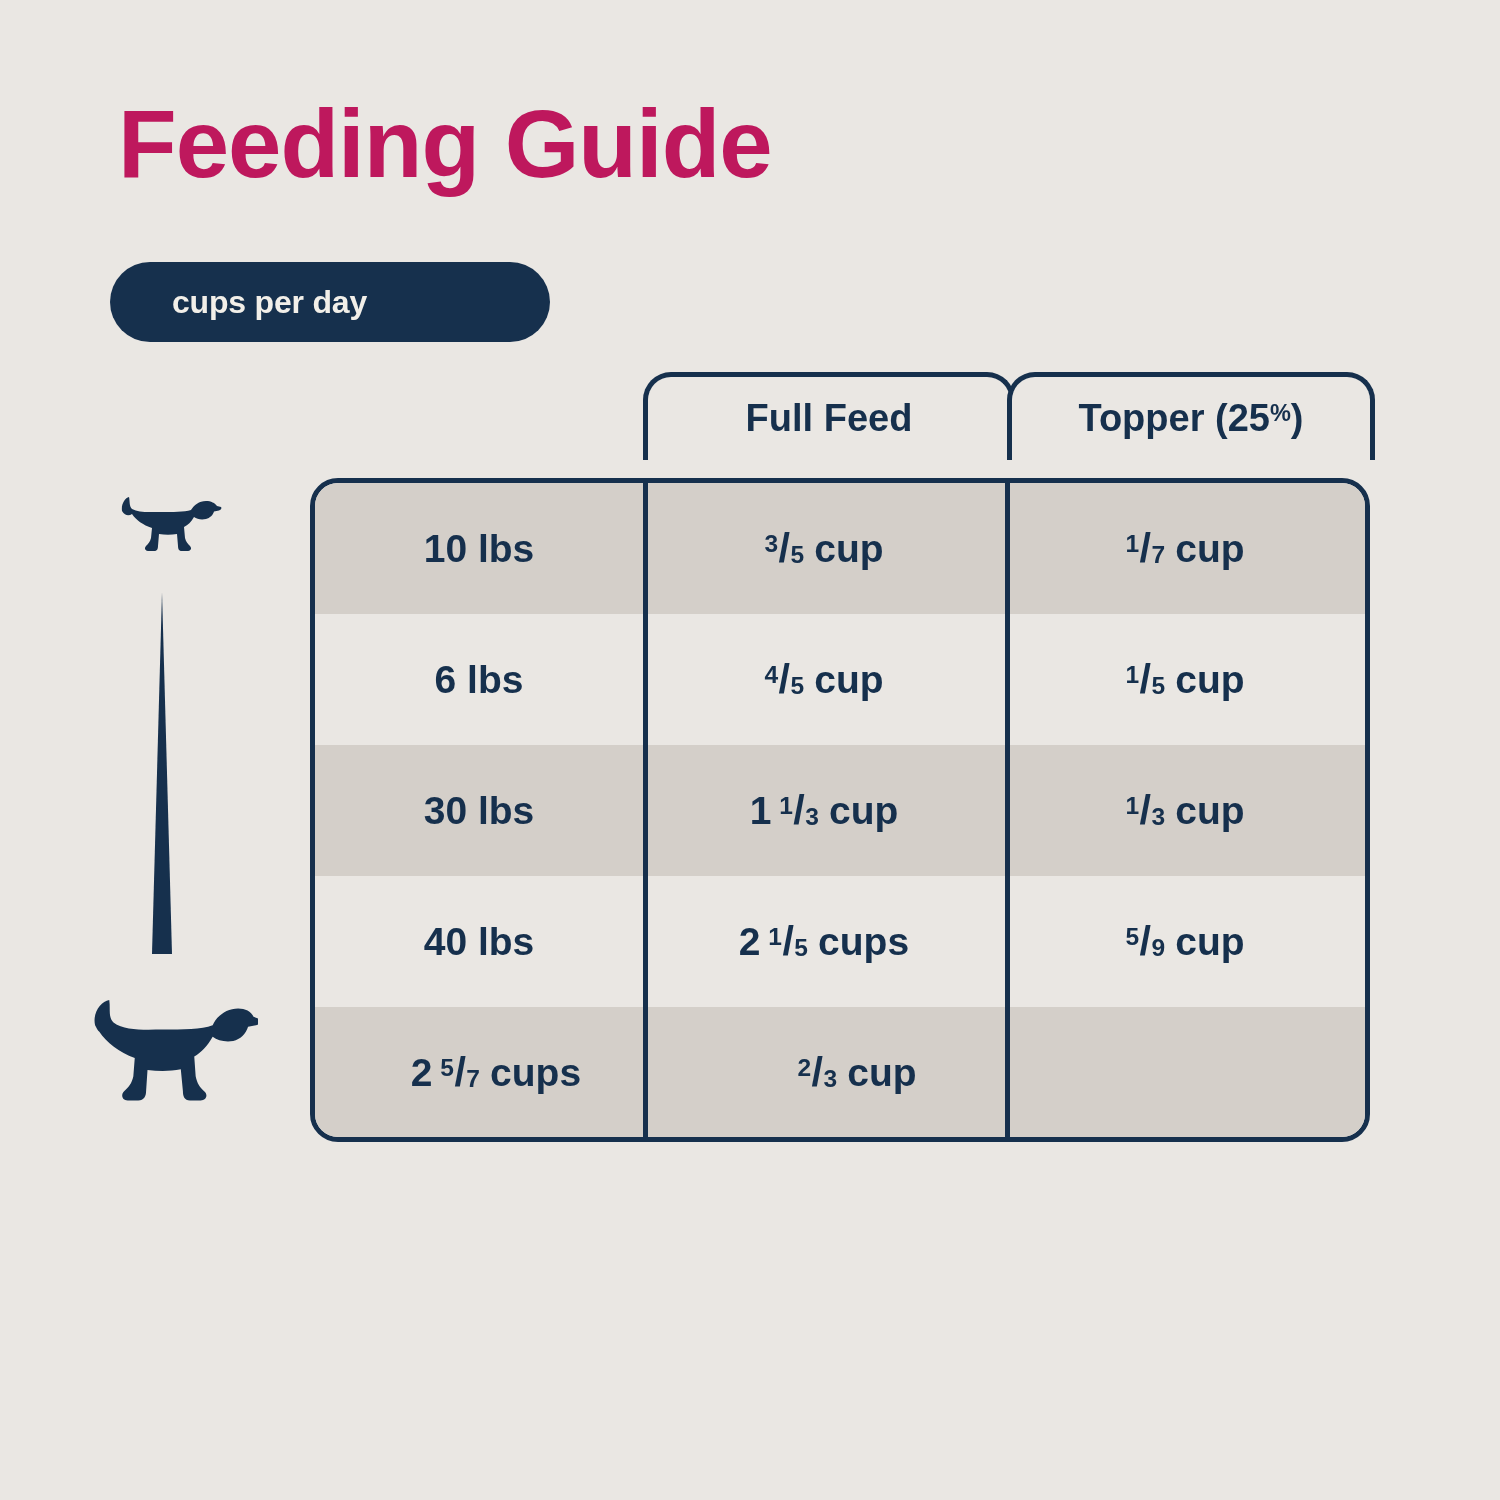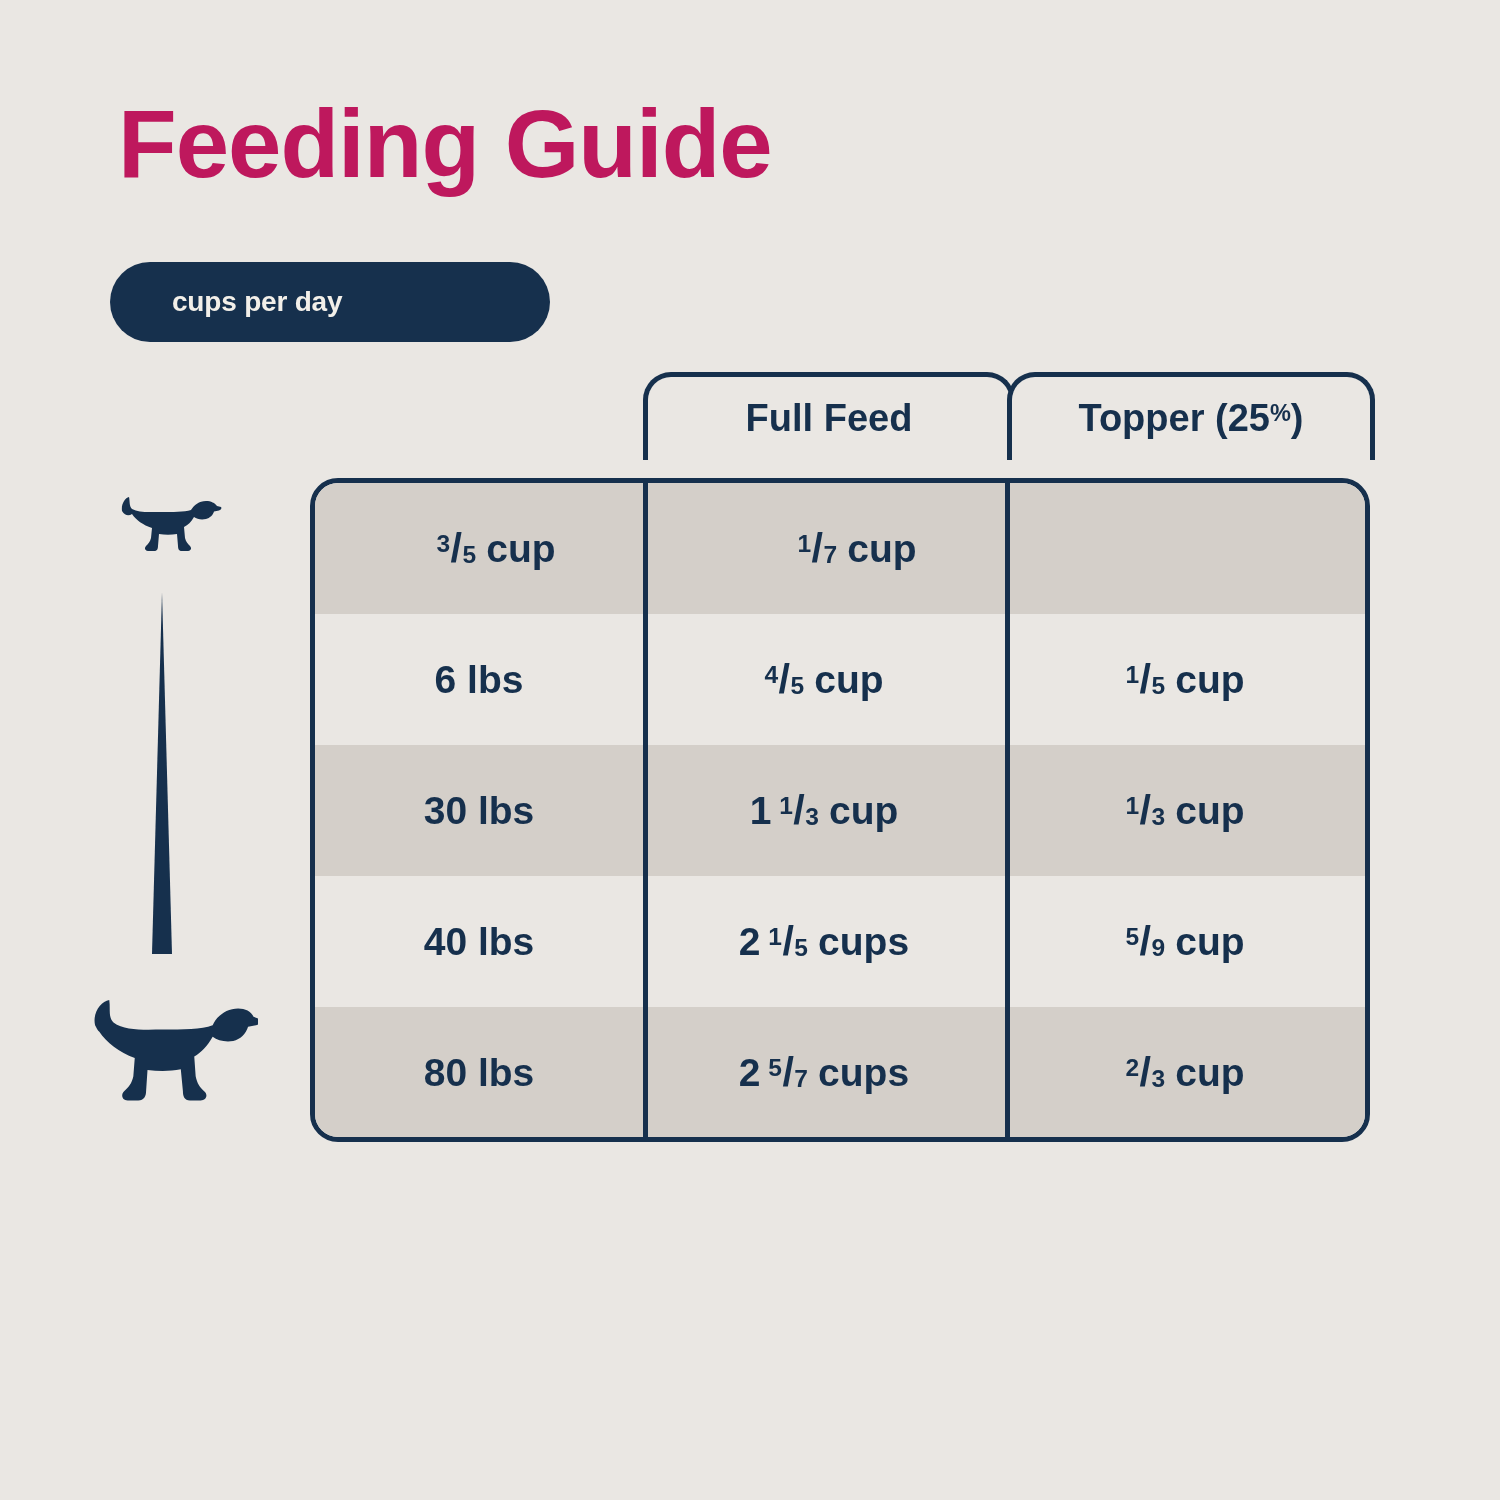--- a/index.html
+++ b/index.html
@@ -43,21 +43,21 @@
     height: 80px;
     background: #16304d;
     border-radius: 40px;
     display: flex;
     align-items: center;
     padding-left: 62px;
     box-sizing: border-box;
   }
   #subtitle-pill .pill-text {
     color: #f2efe9;
-    font-size: 28px;
+    font-size: 32px;
     font-weight: 700;
     letter-spacing: -0.2px;
   }
 
   
   .size-col {
     position: absolute;
     left: 88px;
     top: 480px;
     width: 215px;
@@ -280,20 +280,21 @@
     <div class="head-tab feed">
       <span class="head-label">Full Feed</span>
     </div>
     <div class="head-tab topper">
       <span class="head-label"><span>Topper (25</span><sup>%</sup><span>)</span></span>
     </div>
 
     <div class="table-body">
 
       <div class="row alt-dark">
+        <div class="cell weight">10 lbs</div>
         <div class="cell feed">
           <span class="frac">
               <span class="num">3</span>
               <span class="bar">/</span>
               <span class="den">5</span>
             </span>
             <span class="unit">cup</span>
         </div>
         <div class="cell topper">
           <span class="frac">
@@ -361,21 +362,20 @@
           <span class="frac">
               <span class="num">5</span>
               <span class="bar">/</span>
               <span class="den">9</span>
             </span>
             <span class="unit">cup</span>
         </div>
       </div>
 
       <div class="row alt-dark">
-        <div class="cell weight">80 lbs</div>
         <div class="cell feed">
           <span class="whole">2</span>
             <span class="frac">
               <span class="num">5</span>
               <span class="bar">/</span>
               <span class="den">7</span>
             </span>
             <span class="unit">cups</span>
         </div>
         <div class="cell topper">

